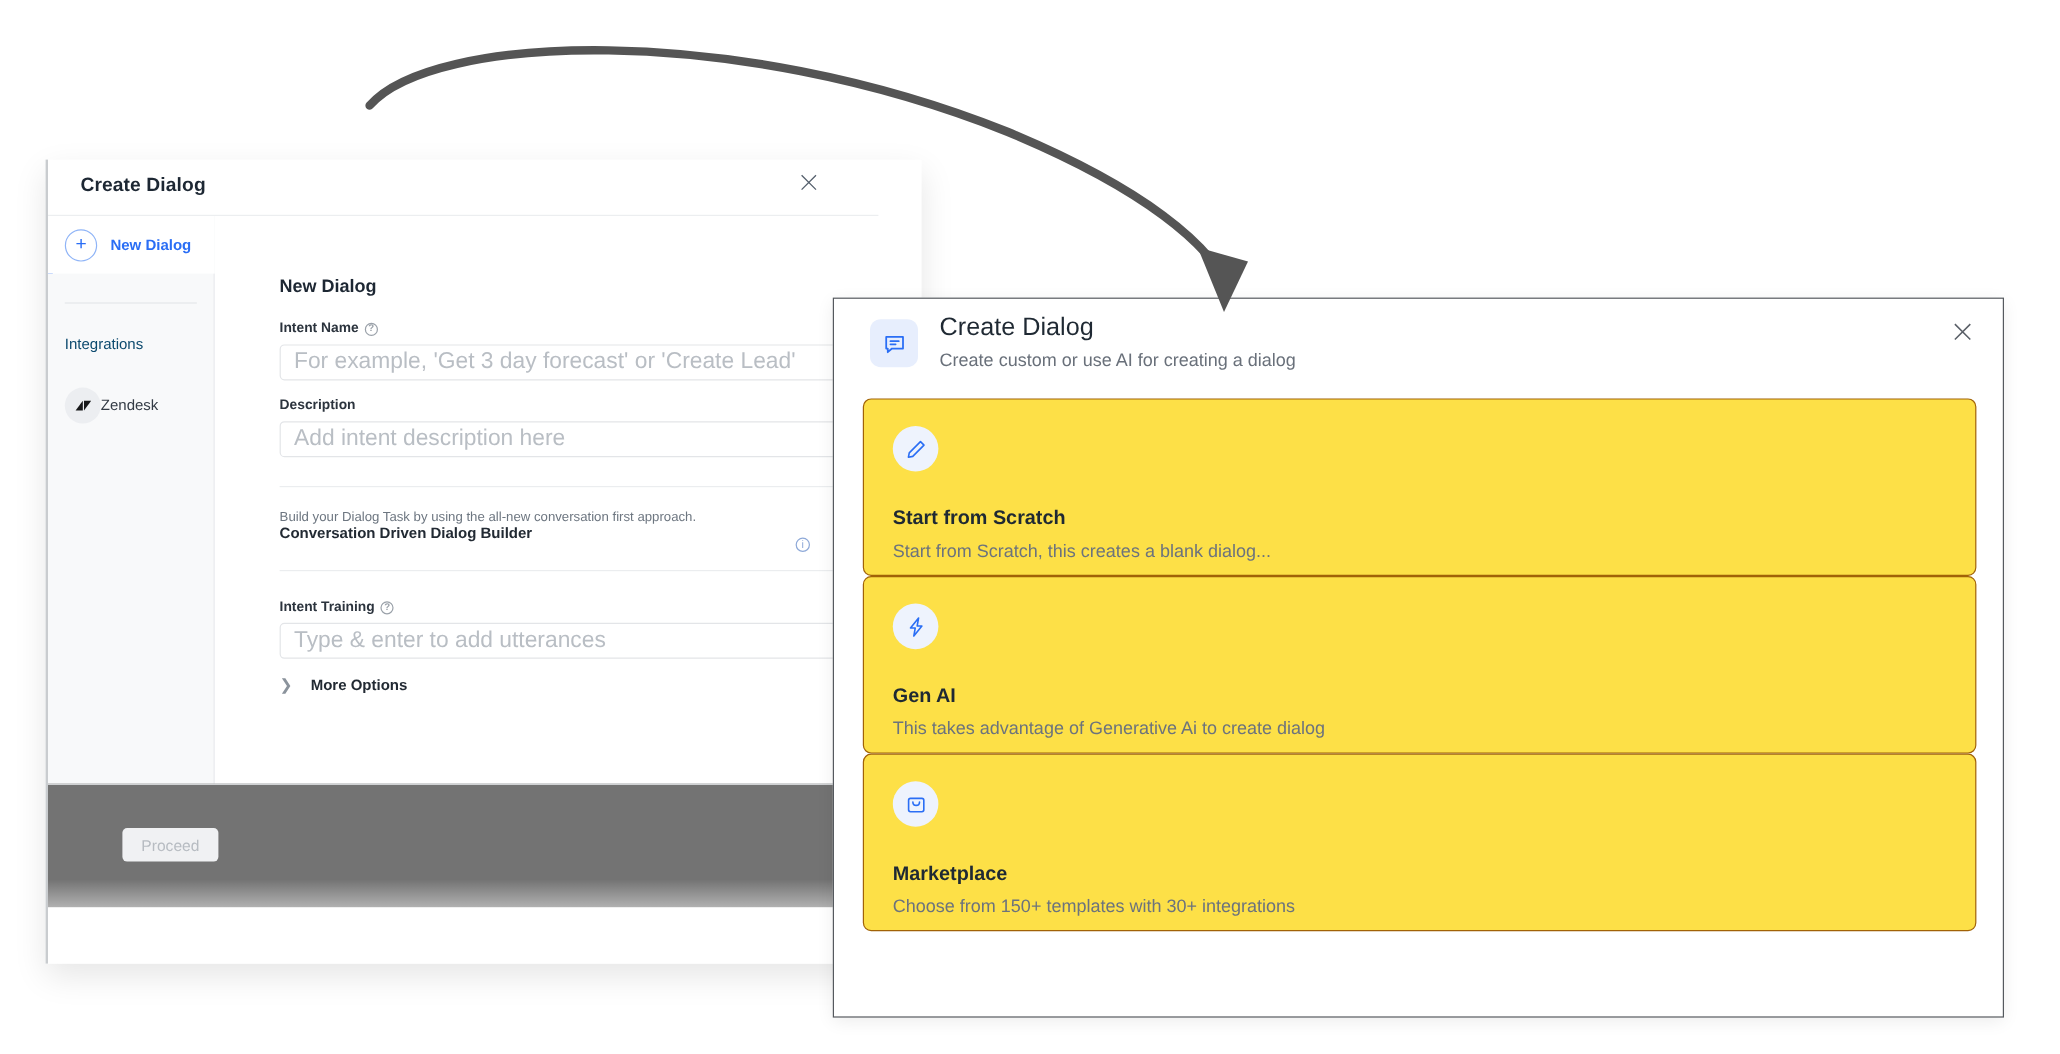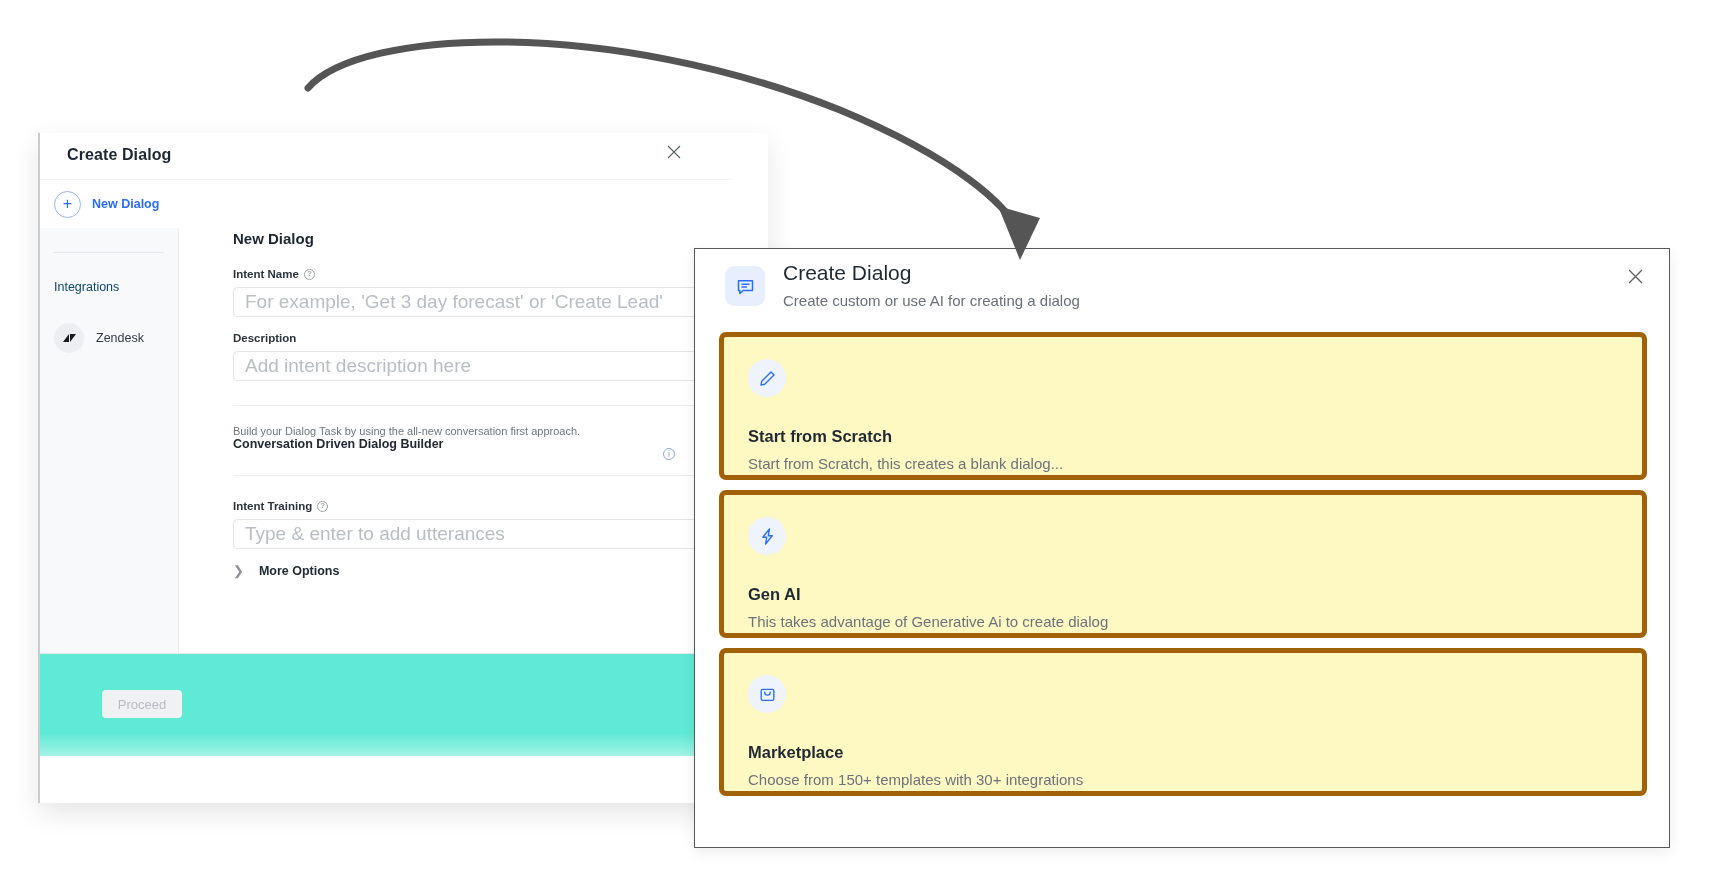--- a/index.html
+++ b/index.html
@@ -68,21 +68,21 @@
     position:absolute; left:14px; top:100px; font-size:12.5px; color:#0c4a6e;
   }
   #rail-item-zendesk {
     position:absolute; left:0; top:132px; width:139px; height:52px;
     display:flex; align-items:center; cursor:pointer;
   }
   #rail-item-zendesk .rail-av {
     margin-left:14px; width:30px; height:30px; border-radius:50%;
     background:#eceef1; display:flex; align-items:center; justify-content:center;
   }
-  #rail-item-zendesk .rail-label { margin-left: 12px; font-size:12.5px; color:#333b45; }
+  #rail-item-zendesk .rail-label { font-size:12.5px; color:#333b45; }
 
   
   #form {
     position:absolute; left:139px; top:0; width:553px; height:520px;
     background:#fff; padding: 0 18px;
   }
   #form-title {
     position:absolute; left:54px; top:50px;
     font-size:15px; font-weight:bold; color:#1d2733;
   }
@@ -118,21 +118,21 @@
   #more-options {
     position:absolute; left:54px; top:383px;
     display:flex; align-items:center; gap:15px; cursor:pointer;
   }
   #more-options .chev { color:#8b939c; font-size:13px; }
   #more-options .mo-label { font-size:12.5px; font-weight:bold; color:#222a33; }
 
   
   #back-footer {
     position:absolute; left:0; top:520px; width:730px; height:103px;
-    border-top:1px solid #e7e9eb; background:#5eead4;
+    border-top:1px solid #e7e9eb; background:#737373;
   }
   #proceed-btn {
     position:absolute; left:62px; top:36px;
     width:80px; height:28px; border-radius:4px;
     background:#f0f1f3; color:#b7bcc2; font-size:13px;
     display:flex; align-items:center; justify-content:center;
     cursor:not-allowed;
   }
   #back-fade {
     position:absolute; left:0; top:600px; width:730px; height:70px;
@@ -165,23 +165,23 @@
   }
   #front-close {
     position:absolute; right: 20px; top: 13px;
     width: 28px; height: 28px;
     display:flex; align-items:center; justify-content:center;
     color:#5b6068; font-size: 18px; font-weight: 300; cursor:pointer;
   }
 
   #front-cards { position:absolute; left: 24px; top: 83px; width: 928px; }
   .opt-card {
-    height: 148px; margin-bottom: 10px;
-    border: 5px solid #a16207; border-radius: 7px;
-    background:#fef9c3; padding: 22px 24px; cursor:pointer;
+    height: 148px; 
+    border: 1px solid #a16207; border-radius: 7px;
+    background:#fde047; padding: 22px 24px; cursor:pointer;
     position:relative;
   }
   .opt-icon {
     width: 38px; height: 38px; border-radius: 50%;
     background:#eef3fd; display:flex; align-items:center; justify-content:center;
   }
   .opt-title {
     position:absolute; left:24px; top: 90px;
     font-size: 16.5px; color:#1f2933; font-weight: bold;
   }

